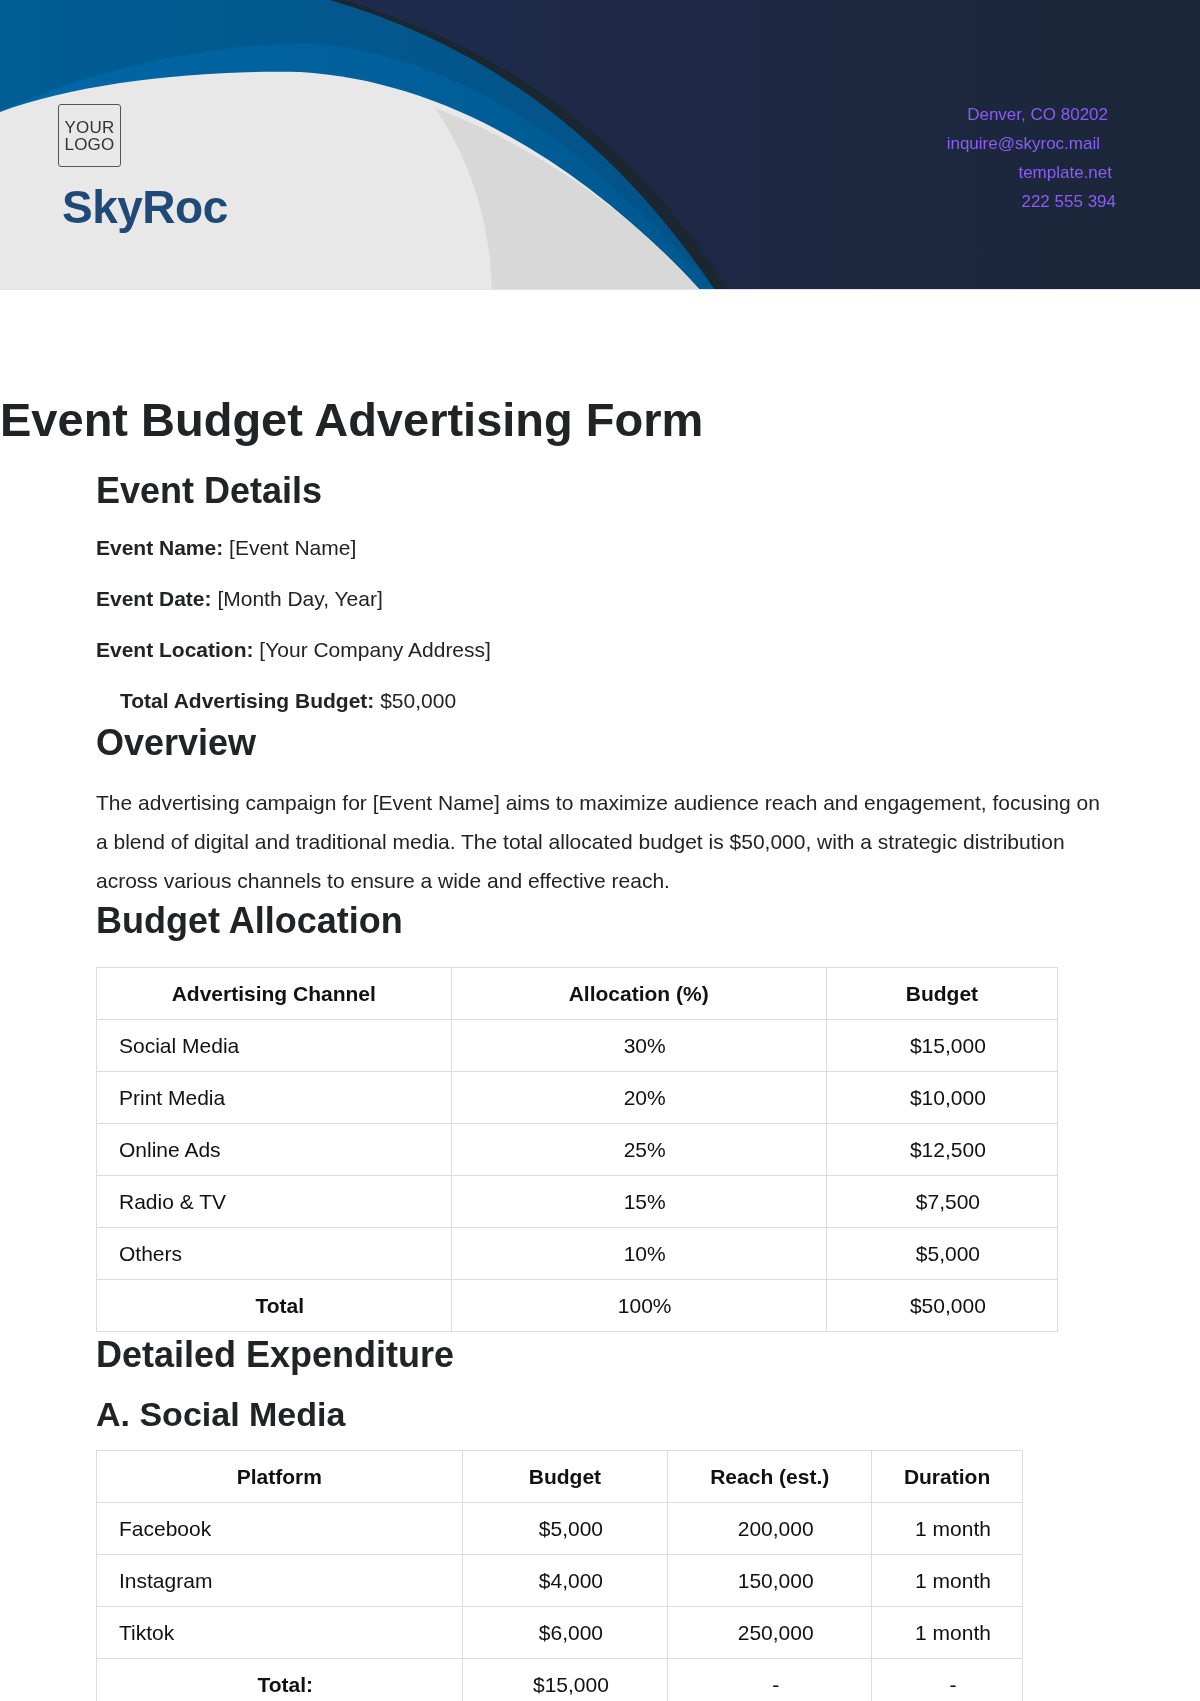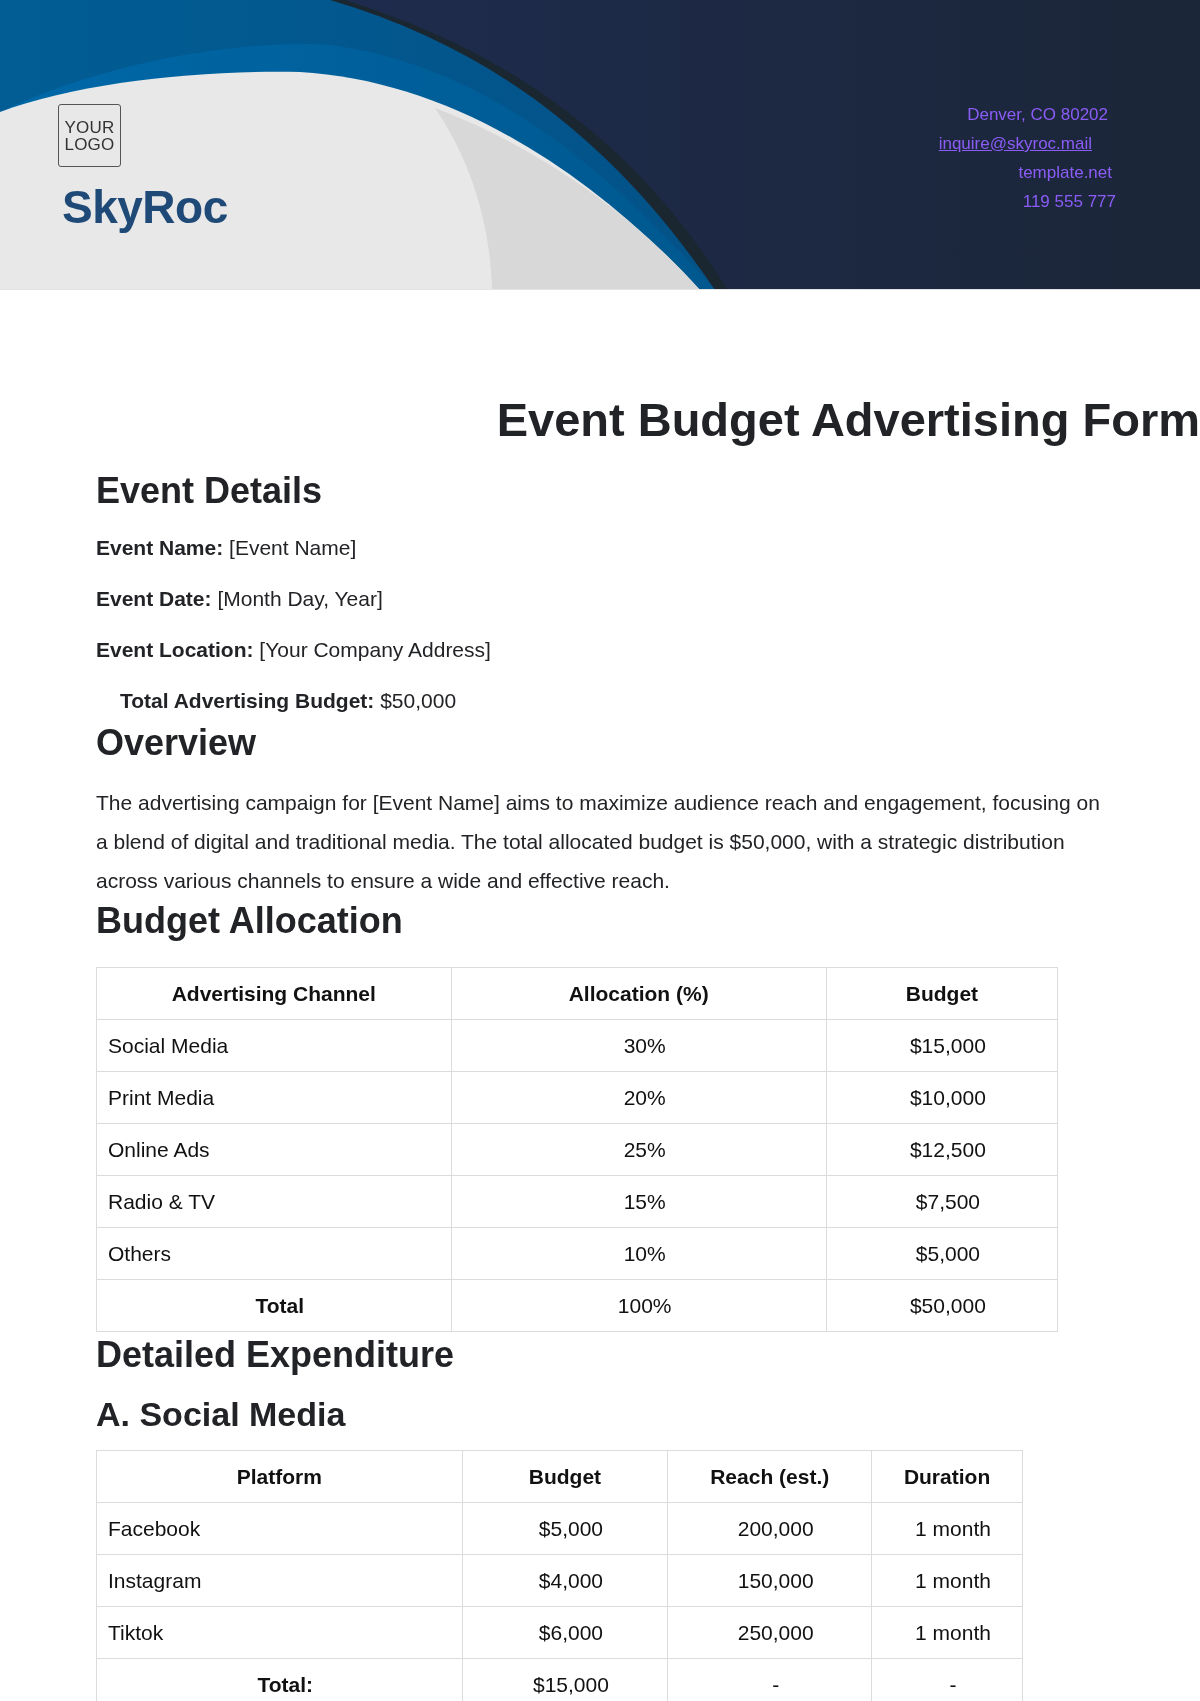--- a/index.html
+++ b/index.html
@@ -18,33 +18,33 @@
     }
     .brand {
       position: absolute; left: 62px; top: 180px;
       font-size: 46px; font-weight: bold; color: #1f4a78; letter-spacing: -0.5px;
     }
     .contact {
       position: absolute; right: 92px; top: 100px; text-align: right;
       color: #8b5cf6; font-size: 17px; line-height: 29px;
     }
     .contact div { white-space: nowrap; }
-    .contact .c2 { margin-right: 16px; text-decoration: underline; }
+    .contact .c2 { margin-right: 8px; }
     .contact .c3 { margin-right: -4px; }
     .contact .c4 { margin-right: -8px; }
     h2 { font-size: 36px; font-weight: bold; color: #222326; letter-spacing: 0; }
     h3 { font-size: 34px; font-weight: bold; color: #222326; }
     .field { font-size: 21px; color: #222326; }
     .field b { font-weight: bold; }
     .para { font-size: 21px; line-height: 39px; color: #222326; }
 
     table { border-collapse: collapse; font-size: 21px; color: #111; }
     td, th { border: 1.5px solid #dcdcdc; height: 52px; }
     th { font-weight: bold; text-align: center; }
-    td { padding-left: 11px; }
+    td { padding-left: 22px; }
     td.c { text-align: center; padding-left: 12px; }
     td.bold { font-weight: bold; }
   </style>
 </head>
 <body>
 
 <div class="header">
   <svg class="bg" width="1200" height="290" viewBox="0 0 1200 290">
     <defs>
       <linearGradient id="navyGrad" x1="0" y1="0" x2="1" y2="0">
@@ -79,25 +79,25 @@
   <div class="logo-box">
     <span>YOUR</span>
     <span>LOGO</span>
   </div>
   <div class="brand">SkyRoc</div>
 
   <div class="contact">
     <div class="c1">Denver, CO 80202</div>
     <div class="c2">inquire@skyroc.mail</div>
     <div class="c3">template.net</div>
-    <div class="c4">119 555 777</div>
+    <div class="c4">222 555 394</div>
   </div>
 </div>
 
-<div style="position:absolute; left:0; top:392px; width:1200px; text-align:right; font-size:47px; font-weight:bold; color:#222326;">Event Budget Advertising Form</div>
+<div style="position:absolute; left:0; top:392px; width:1200px; text-align:left; font-size:47px; font-weight:bold; color:#222326;">Event Budget Advertising Form</div>
 
 <h2 style="position:absolute; left:96px; top:470px;">Event Details</h2>
 
 <div class="field" style="position:absolute; left:96px; top:536px;">
   <b>Event Name:</b>
   <span>[Event Name]</span>
 </div>
 <div class="field" style="position:absolute; left:96px; top:587px;">
   <b>Event Date:</b>
   <span>[Month Day, Year]</span>

